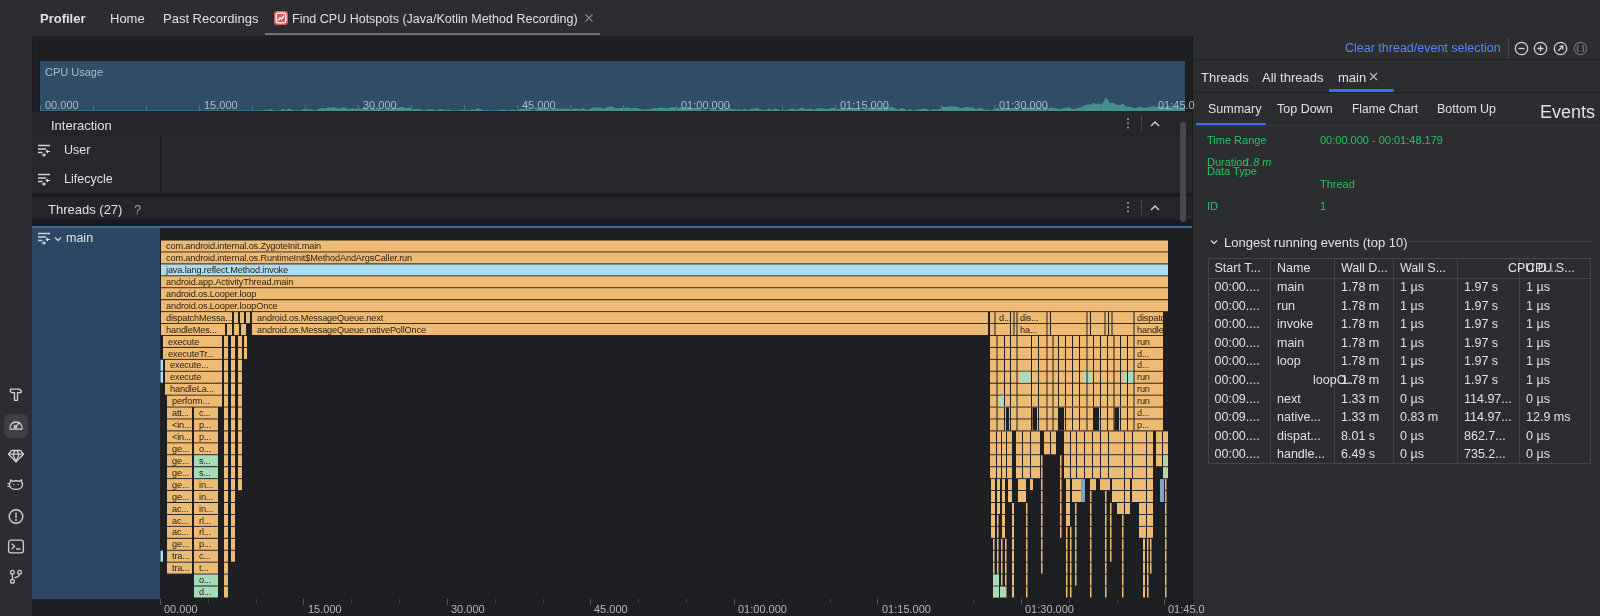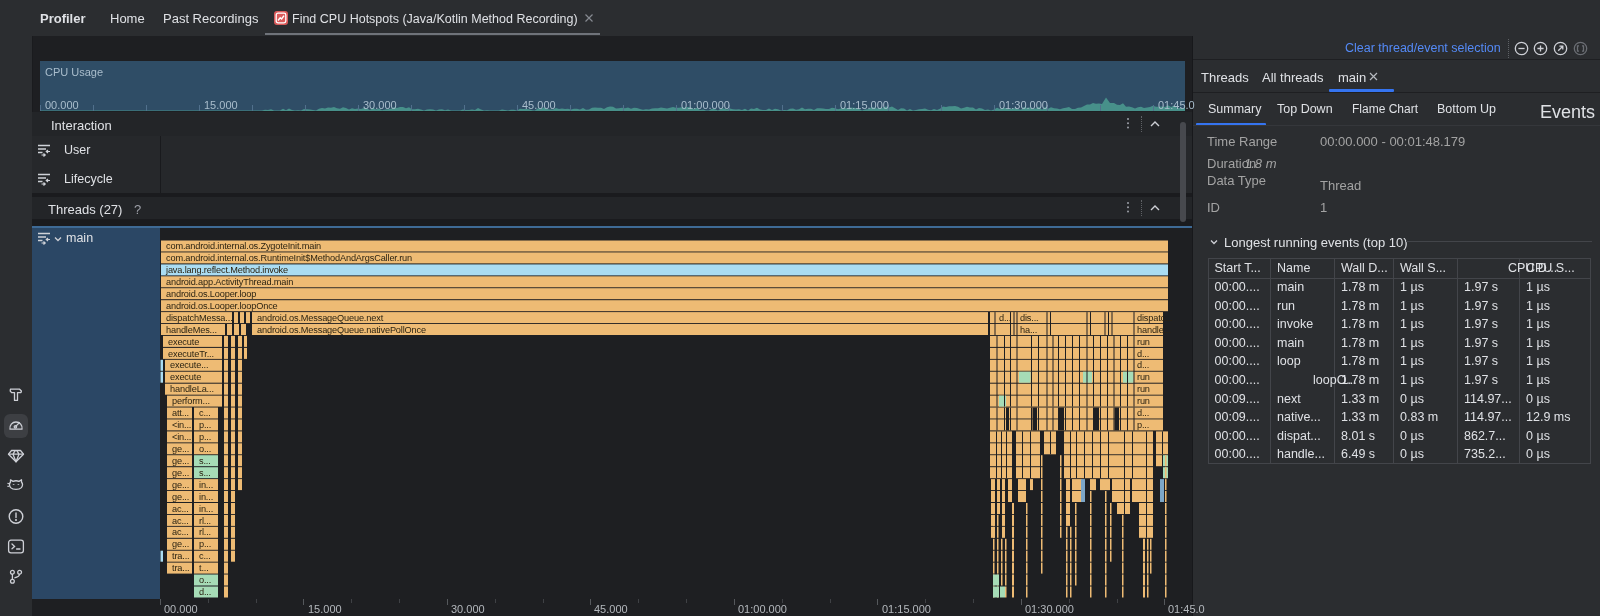--- a/index.html
+++ b/index.html
@@ -3,21 +3,21 @@
 <style>
 * { margin:0; padding:0; box-sizing:border-box; }
 html,body { width:1600px; height:616px; background:#1e1f22; overflow:hidden;
   font-family:"Liberation Sans", sans-serif; color:#dfe1e5; }
 .abs { position:absolute; }
 .t13 { font-size:13px; }
 .t125 { font-size:12.5px; }
 .t9 { font-size:11px; }
 .dim { color:#9da0a8; }
 .flame { position:absolute; left:160px; top:228px; }
-.kv { font-size:13px; color:#a3a3a3;text-align:center; }
+.kv { font-size:11px; color:#22c55e;text-align:center; }
 .dots3 { width:2.2px; height:2.2px; border-radius:50%; background:#9da0a8;
   box-shadow:0 4.3px 0 #9da0a8, 0 8.6px 0 #9da0a8; }
 .vdots { width:1px; border-left:1px dotted #5f6266; }
 </style></head>
 <body>
 
 <div class="abs" style="left:0;top:0;width:1600px;height:36px;background:#2b2d30;"></div>
 <div class="abs t13" style="left:40px;top:11px;font-weight:bold;">Profiler</div>
 <div class="abs t13" style="left:110px;top:11px;">Home</div>
 <div class="abs t13" style="left:163px;top:11px;">Past Recordings</div>
@@ -706,21 +706,21 @@
 <div class="abs" style="left:1277px;top:101.5px;font-size:12.5px;">Top Down</div>
 <div class="abs" style="left:1352px;top:101.5px;font-size:12px;">Flame Chart</div>
 <div class="abs" style="left:1437px;top:101.5px;font-size:12.5px;">Bottom Up</div>
 <div class="abs" style="left:1540px;top:101.5px;font-size:18px;">Events</div>
 <div class="abs" style="left:1196px;top:123px;width:70px;height:3px;background:#3574f0;border-radius:1px;"></div>
 <div class="abs" style="left:1193px;top:125px;width:407px;height:1px;background:#35373b;"></div>
 <div class="abs kv" style="left:1207px;top:133.5px;">Time Range</div>
 <div class="abs kv" style="left:1320px;top:133.5px;">00:00.000 - 00:01:48.179</div>
 <div class="abs kv" style="left:1207px;top:155.5px;">Duration</div>
 <div class="abs kv" style="left:1244px;top:155.5px;font-style:italic;">1.8 m</div>
-<div class="abs kv" style="left:1207px;top:173px;">Data Type</div>
+<div class="abs kv" style="left:1207px;top:165px;">Data Type</div>
 <div class="abs kv" style="left:1320px;top:177.5px;">Thread</div>
 <div class="abs kv" style="left:1207px;top:199.5px;">ID</div>
 <div class="abs kv" style="left:1320px;top:199.5px;">1</div>
 <svg class="abs" style="left:1209px;top:238px;" width="10" height="8" viewBox="0 0 10 8">
     <path d="M2 2.5 L5 5.5 L8 2.5" stroke="#ced0d6" stroke-width="1.3" fill="none"></path>
   </svg>
 <div class="abs t13" style="left:1224px;top:235px;">Longest running events (top 10)</div>
 <div class="abs" style="left:1406px;top:241px;width:186px;height:1px;background:#43454a;"></div>
 <div class="abs" style="left:1207.5px;top:257.5px;width:383.5px;height:206px;border:1px solid #43454a;"></div>
 <div class="abs" style="left:1270px;top:257.5px;width:1px;height:206px;background:#43454a;"></div>

